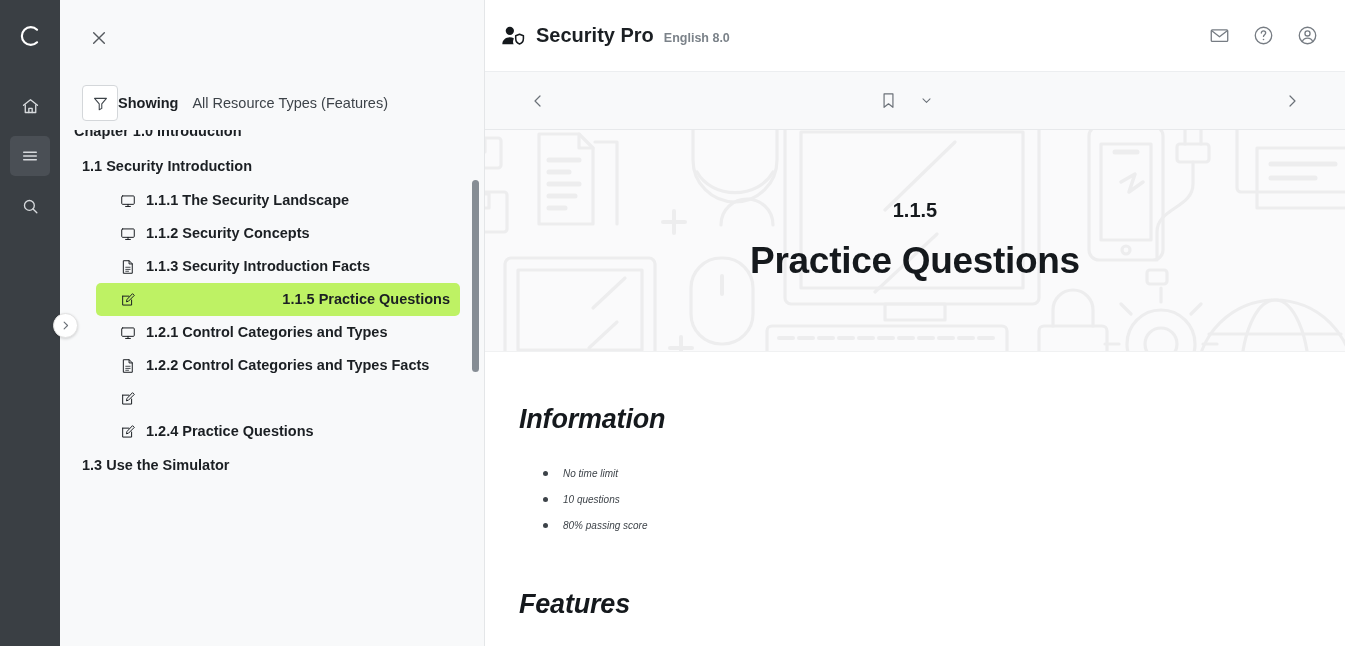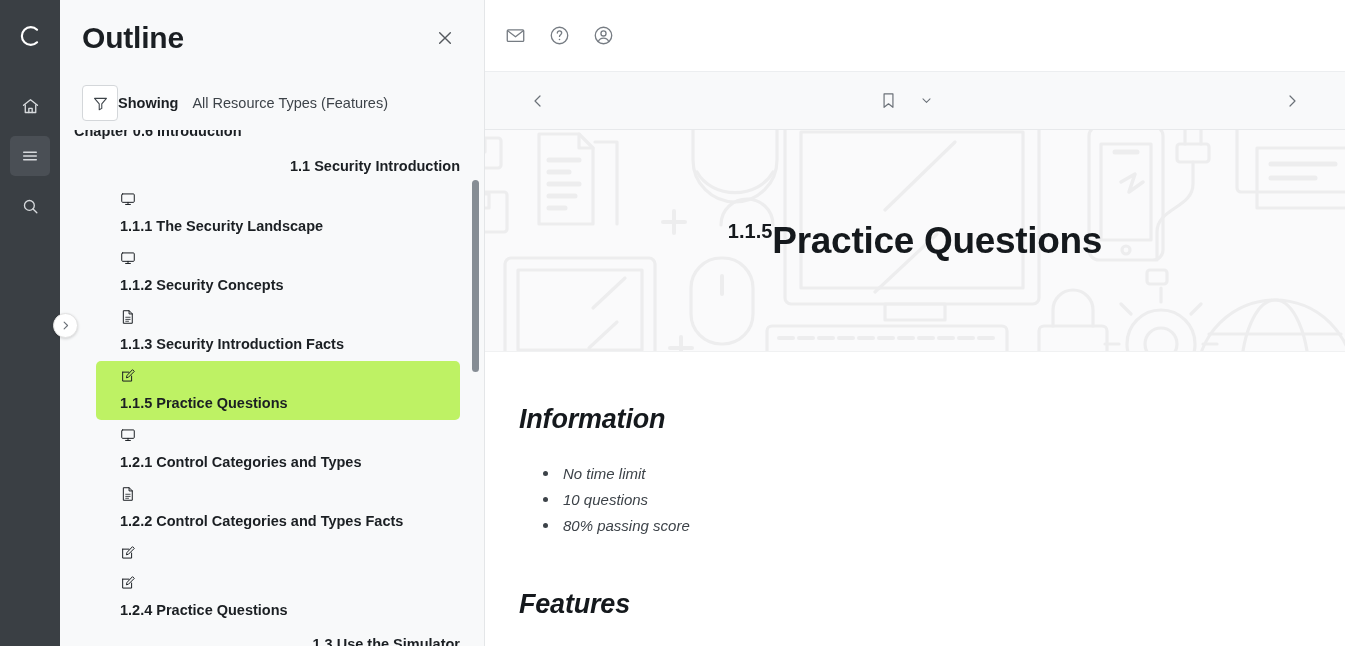--- a/index.html
+++ b/index.html
@@ -114,32 +114,30 @@
   }
   .chapter-row {
     font-size: 14.5px; font-weight: bold; color: #1b1f23;
     padding: 8px 0 8px 14px;
     line-height: 19px;
   }
   .section-row {
     font-size: 14.5px; font-weight: bold; color: #1b1f23;
     padding: 8px 0 8px 22px;
     line-height: 19px;
-    text-align: right;
   }
   .topic-row {
     display: flex;
     align-items: flex-start;
     gap: 10px;
     margin: 0 0 0 36px;
     padding: 7px 10px 7px 24px;
     border-radius: 5px;
     cursor: pointer;
     line-height: 19px;
-    flex-direction: column;
   }
   .topic-row.selected { background: #bef264; justify-content: space-between; }
   .topic-icon { flex: 0 0 16px; width: 16px; height: 19px; display:flex; align-items:center; justify-content:center; }
   .topic-label {
     font-size: 14.5px; font-weight: bold; color: #1b1f23;
   }
 
   
   .sb-track {
     position: absolute; right: 5px; top: 0; bottom: 0;
@@ -207,21 +205,21 @@
     display: flex; align-items: center; justify-content: center;
     cursor: pointer;
   }
 
   
   .hero {
     height: 222px; flex: 0 0 222px;
     position: relative;
     background: #fafafb;
     overflow: hidden;
-    display: flex; flex-direction: row;
+    display: flex; flex-direction: column;
     align-items: center; justify-content: center;
     border-bottom: 1px solid #f0f1f2;
   }
   .hero-pattern {
     position: absolute; inset: 0;
     opacity: 1;
   }
   .hero-num {
     position: relative; z-index: 2;
     font-size: 20px; font-weight: bold; color: #15191d;
@@ -244,21 +242,21 @@
     font-size: 27px; font-weight: bold; color: #15191d;
     letter-spacing: -0.2px;
   }
   .bullets {
     margin: 30px 0 0 22px;
     padding: 0;
     list-style: none;
   }
   .bullets li {
     position: relative;
-    font-size: 15px; color: #3d4349;
+    font-size: 10px; color: #3d4349;
     padding-left: 22px;
     margin-bottom: 9px;
     line-height: 17px;
   }
   .bullets li::before {
     content: "";
     position: absolute; left: 2px; top: 6px;
     width: 5px; height: 5px; border-radius: 50%;
     background: #3d4349;
   }
@@ -300,41 +298,40 @@
 
   <div class="expand-handle">
     <svg width="11" height="11" viewBox="0 0 24 24" fill="none" stroke="#6b7178" stroke-width="2.4" stroke-linecap="round" stroke-linejoin="round">
       <path d="M9 4.5 16.5 12 9 19.5"></path>
     </svg>
   </div>
 
   <div class="outline">
 
     <div class="outline-head">
-      <div class="outline-title">Outline</div>
       <div class="close-x">
         <svg width="20" height="20" viewBox="0 0 24 24" fill="none" stroke="#55595e" stroke-width="1.7" stroke-linecap="round">
           <path d="M5.6 5.6 18.4 18.4M18.4 5.6 5.6 18.4"></path>
         </svg>
       </div>
     </div>
 
     <div class="filter-row">
       <div class="filter-btn">
         <svg width="17" height="17" viewBox="0 0 24 24" fill="none" stroke="#3d4349" stroke-width="1.5" stroke-linejoin="round" stroke-linecap="round">
           <path d="M3.6 4.8h16.8l-6.6 7.8v6.3l-3.6 1.9v-8.2z"></path>
         </svg>
       </div>
       <div class="showing-label">Showing</div>
       <div class="showing-value">All Resource Types (Features)</div>
     </div>
 
     <div class="outline-scroll">
       <div class="outline-list" id="outline-list">
-          <div class="chapter-row">Chapter 0.6 Introduction</div>
+          <div class="chapter-row">Chapter 1.0 Introduction</div>
           <div class="section-row">1.1 Security Introduction</div>
           <div class="topic-row">
             <span class="topic-icon">
               <svg width="16" height="16" viewBox="0 0 24 24" fill="none" stroke="#1b1f23" stroke-width="1.5" stroke-linejoin="round" stroke-linecap="round">
                 <rect x="2.6" y="4.4" width="18.8" height="12.6" rx="1.4"></rect>
                 <path d="M8.4 20.2h7.2M12 17v3.2"></path>
               </svg>
             </span>
             <span class="topic-label">1.1.1 The Security Landscape</span>
           </div>
@@ -409,20 +406,31 @@
         </div>
       <div class="sb-track">
         <div class="sb-thumb"></div>
       </div>
     </div>
   </div>
 
   <div class="main">
 
     <div class="topbar">
+      <div class="brand">
+        <span class="brand-icon">
+          <svg width="25" height="22" viewBox="0 0 26 22" fill="#15191d">
+            <circle cx="9.2" cy="5.6" r="4.3"></circle>
+            <path d="M1.4 19.6c0-4.3 3.5-7.2 7.8-7.2 1.6 0 3.1.4 4.3 1.1-.6 1-1 2.1-1 3.4 0 1 .2 1.9.6 2.7H1.4z"></path>
+            <path d="M19.3 9.1l4 1.6v3c0 2.6-1.7 4.9-4 5.7-2.3-.8-4-3.1-4-5.7v-3l4-1.6z" fill="none" stroke="#15191d" stroke-width="1.6" stroke-linejoin="round"></path>
+          </svg>
+        </span>
+        <span class="brand-name">Security Pro</span>
+        <span class="brand-version">English 8.0</span>
+      </div>
       <div class="topbar-actions">
         <div class="icon-btn">
           <svg width="21" height="21" viewBox="0 0 24 24" fill="none" stroke="#767c83" stroke-width="1.5" stroke-linejoin="round">
             <rect x="2.6" y="5.6" width="18.8" height="13.2" rx="1.2"></rect>
             <path d="M2.8 6.4 12 13.4l9.2-7"></path>
           </svg>
         </div>
         <div class="icon-btn">
           <svg width="21" height="21" viewBox="0 0 24 24" fill="none" stroke="#767c83" stroke-width="1.5" stroke-linecap="round">
             <circle cx="12" cy="12" r="9.4"></circle>

